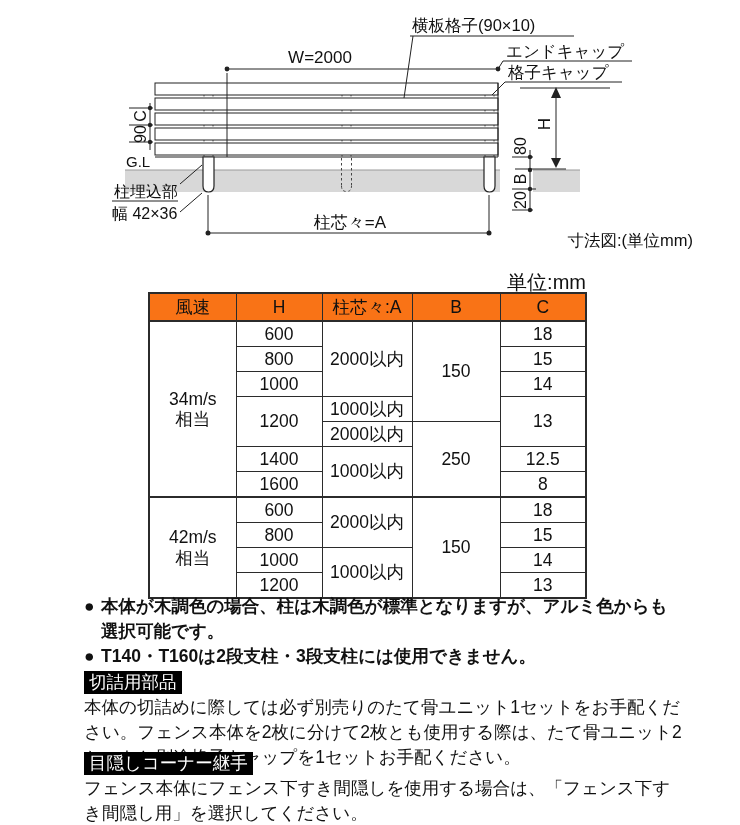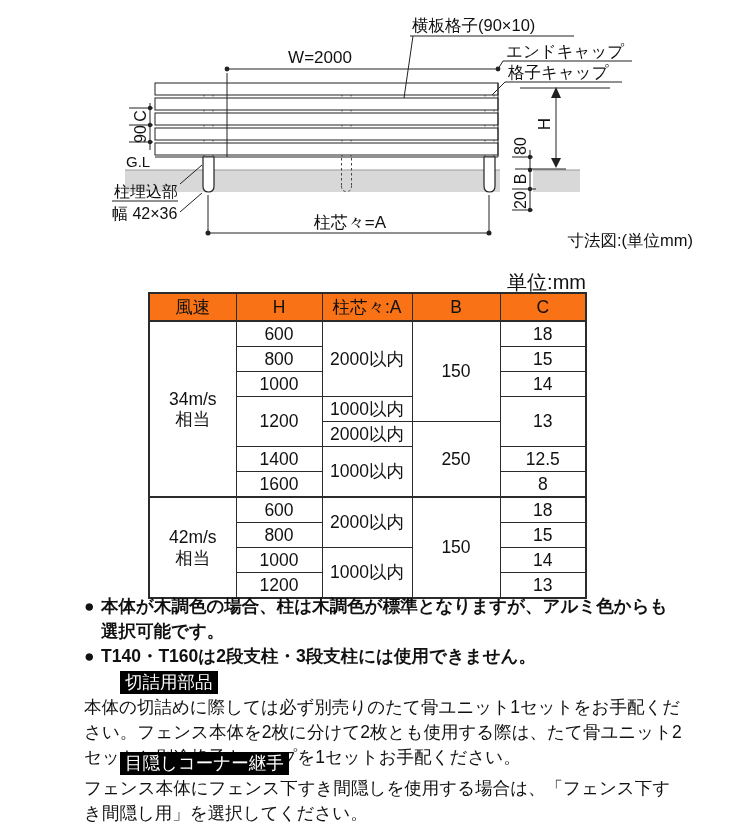--- a/index.html
+++ b/index.html
@@ -25,21 +25,21 @@
   }
   #spec-table td{height:24px;background:#fff;}
   #spec-table tr.section-start td{border-top:2px solid #2b2b2b;}
   .wind-cell span{display:block;}
   #notes{position:absolute;left:84px;top:594px;width:608px;font-size:17.5px;line-height:25px;}
   .note{display:flex;}
   .note .bullet{width:17px;flex:none;}
   .note .note-text{white-space:pre-line;font-weight:bold;}
   .section-title{
     position:absolute;left:84px;background:#000;color:#fff;
-    font-size:17.5px;line-height:23px;padding:0 5px;display:inline-block;margin-left:36px;
+    font-size:17.5px;line-height:23px;padding:0 5px;display:inline-block;
   }
   .section-body{
     position:absolute;left:84px;width:600px;
     font-size:17.5px;line-height:25px;white-space:pre-line;
   }
   #sec1-title{top:671px;}
   #sec1-body{top:695px;}
   #sec2-title{top:752px;}
   #sec2-body{top:776px;}
 </style>

